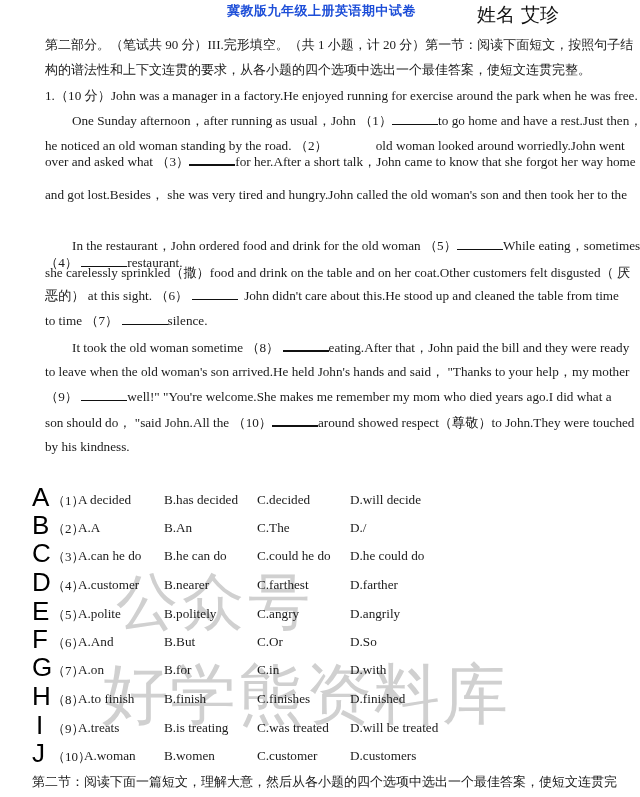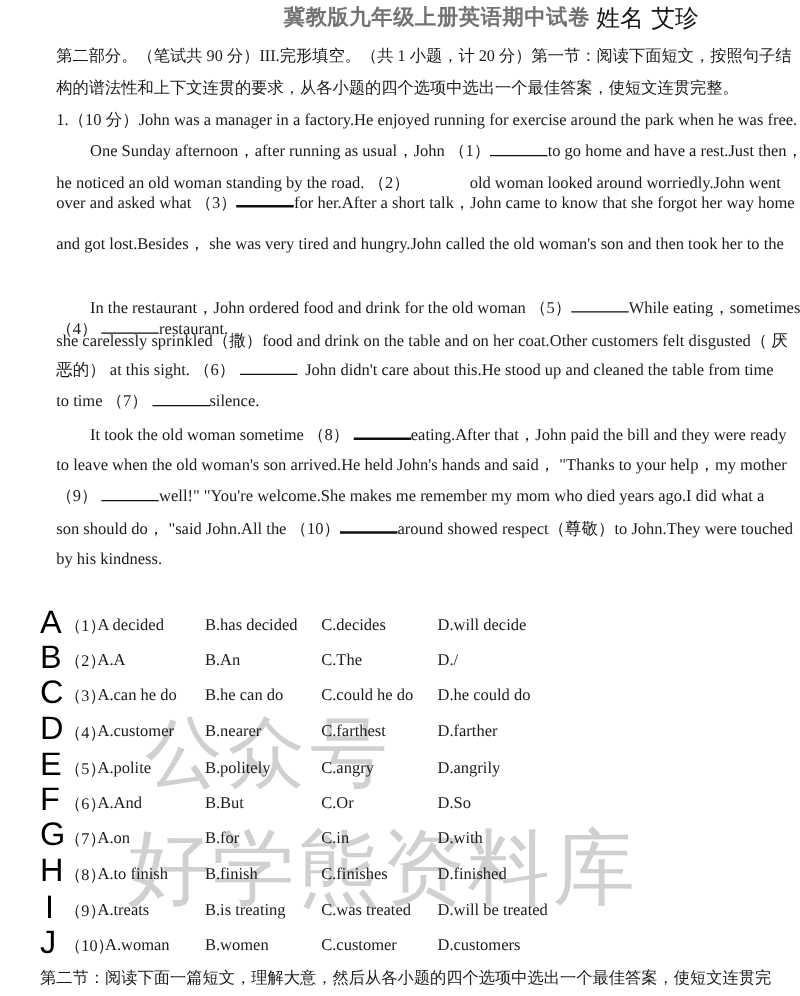--- a/index.html
+++ b/index.html
@@ -1,19 +1,19 @@
 <!DOCTYPE html>
 <html><head>
 <meta charset="utf-8">
 <style>
   html, body { margin:0; padding:0; background:#ffffff; }
   body { width:640px; height:797px; position:relative; overflow:hidden;
          font-family:"Liberation Serif","DejaVu Serif",serif; color:#1a1a1a; }
   .abs { position:absolute; white-space:nowrap; }
-  .title { left:227px; top:2px; font-size:17px; font-weight:bold; color:#737373;
+  .title { left:227px; top:2px; font-size:13px; font-weight:bold; color:#1d4ed8;
            font-family:"DejaVu Sans","Liberation Sans",sans-serif; letter-spacing:0.5px; }
   .name { left:477px; top:2px; font-size:19px; color:#111;
           font-family:"DejaVu Sans","Liberation Sans",sans-serif; }
   .line { font-size:13.2px; line-height:18px; }
   .indent { left:72px; }
   .flush { left:45px; }
   .blank { display:inline-block; width:46px; border-bottom:1.2px solid #111; height:12px; vertical-align:baseline; }
   .blank.bold { border-bottom-width:2px; }
   .watermark { position:absolute; color:#d0d0d0; font-family:"DejaVu Sans",sans-serif;
                pointer-events:none; z-index:0; }
@@ -80,21 +80,21 @@
   </div>
   <div class="abs line flush" style="top:438px;">by his kindness.</div>
 </div>
 
 <div>
   <div class="opt-row" style="top:486px;">
     <span class="opt-letter">A</span>
     <span class="opt-num">（1）</span>
     <span class="opt oA">A decided</span>
     <span class="opt oB">B.has decided</span>
-    <span class="opt oC">C.decides</span>
+    <span class="opt oC">C.decided</span>
     <span class="opt oD">D.will decide</span>
   </div>
   <div class="opt-row" style="top:514px;">
     <span class="opt-letter">B</span>
     <span class="opt-num">（2）</span>
     <span class="opt oA">A.A</span>
     <span class="opt oB">B.An</span>
     <span class="opt oC">C.The</span>
     <span class="opt oD">D./</span>
   </div>

